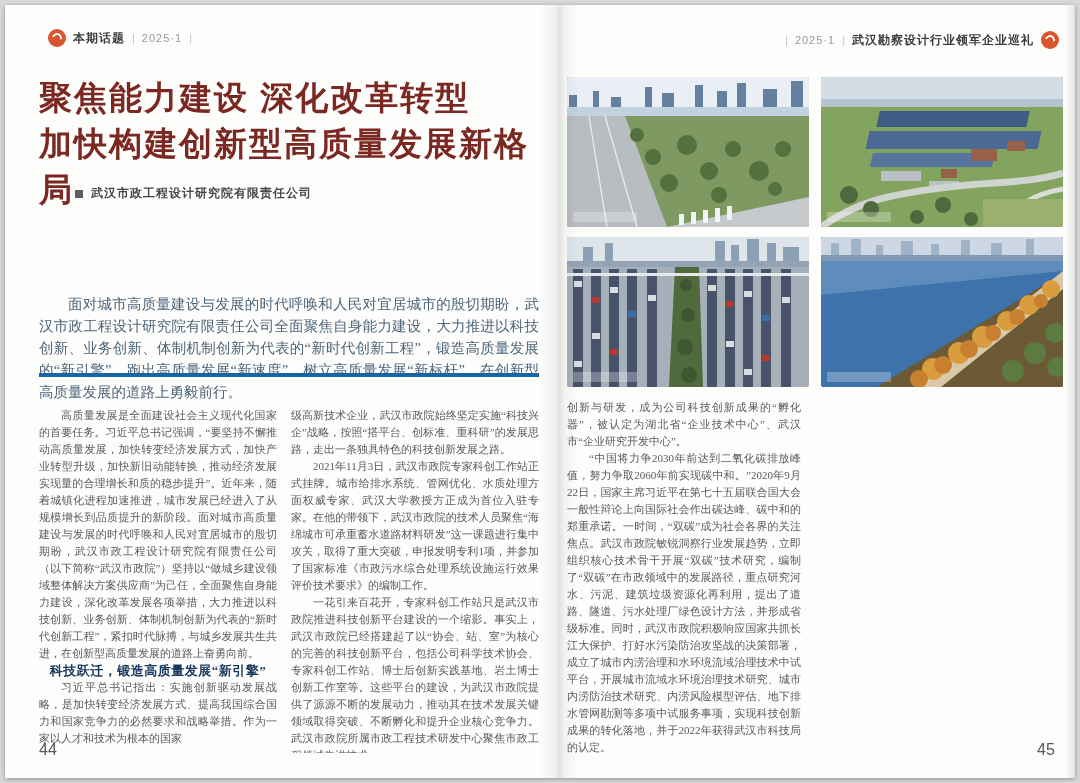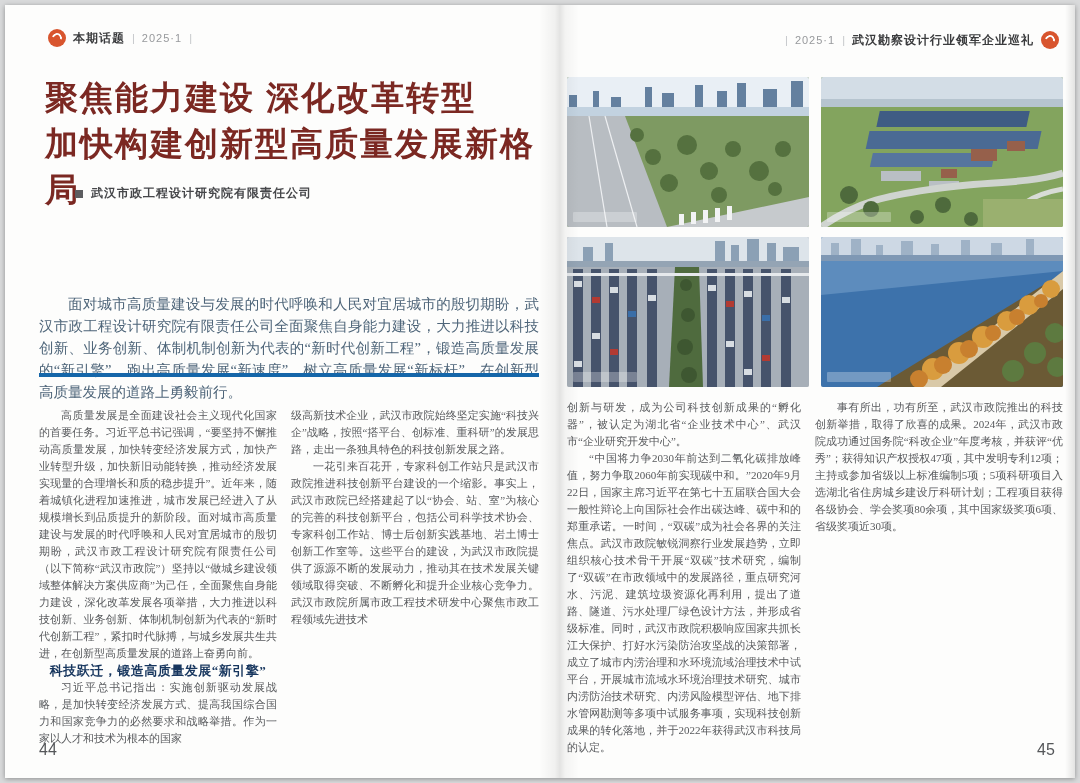--- a/index.html
+++ b/index.html
@@ -35,21 +35,21 @@
     position:relative;display:inline-block;flex:0 0 auto;
   }
   .logo::after{
     content:"";position:absolute;inset:4px;border:2px solid #fff;border-radius:50%;
     border-left-color:transparent;border-bottom-color:transparent;transform:rotate(-30deg);
   }
   
   .title{
     position:absolute;left:34px;top:70px;width:510px;
     font-size:33px;line-height:46px;font-weight:800;letter-spacing:2px;
-    color:#7b2822;font-family:"Liberation Sans",sans-serif;margin-left:6px;
+    color:#7b2822;font-family:"Liberation Sans",sans-serif;
   }
   .author{
     position:absolute;left:34px;top:180px;display:flex;align-items:center;gap:8px;
     font-size:12px;color:#46474a;font-weight:bold;letter-spacing:1px;margin-left:36px;
   }
   .author .bullet{width:8px;height:8px;background:#5c5d60;display:inline-block;}
   .intro{
     position:absolute;left:34px;top:240px;width:500px;
     font-size:14.5px;line-height:22px;color:#4e6579;
     text-align:justify;text-indent:2em;
@@ -126,20 +126,21 @@
   <div class="rule"></div>
 
   <div class="cols cols-left">
     <div class="col" style="width:238px;">
       <p class="indent">高质量发展是全面建设社会主义现代化国家的首要任务。习近平总书记强调，“要坚持不懈推动高质量发展，加快转变经济发展方式，加快产业转型升级，加快新旧动能转换，推动经济发展实现量的合理增长和质的稳步提升”。近年来，随着城镇化进程加速推进，城市发展已经进入了从规模增长到品质提升的新阶段。面对城市高质量建设与发展的时代呼唤和人民对宜居城市的殷切期盼，武汉市政工程设计研究院有限责任公司（以下简称“武汉市政院”）坚持以“做城乡建设领域整体解决方案供应商”为己任，全面聚焦自身能力建设，深化改革发展各项举措，大力推进以科技创新、业务创新、体制机制创新为代表的“新时代创新工程”，紧扣时代脉搏，与城乡发展共生共进，在创新型高质量发展的道路上奋勇向前。</p>
       <p class="subhead">科技跃迁，锻造高质量发展“新引擎”</p>
       <p class="indent">习近平总书记指出：实施创新驱动发展战略，是加快转变经济发展方式、提高我国综合国力和国家竞争力的必然要求和战略举措。作为一家以人才和技术为根本的国家</p>
     </div>
     <div class="col" style="width:248px;">
       <p class="cont">级高新技术企业，武汉市政院始终坚定实施“科技兴企”战略，按照“搭平台、创标准、重科研”的发展思路，走出一条独具特色的科技创新发展之路。</p>
+      <p class="indent">2021年11月3日，武汉市政院专家科创工作站正式挂牌。城市给排水系统、管网优化、水质处理方面权威专家、武汉大学教授方正成为首位入驻专家。在他的带领下，武汉市政院的技术人员聚焦“海绵城市可承重蓄水道路材料研发”这一课题进行集中攻关，取得了重大突破，申报发明专利1项，并参加了国家标准《市政污水综合处理系统设施运行效果评价技术要求》的编制工作。</p>
       <p class="indent">一花引来百花开，专家科创工作站只是武汉市政院推进科技创新平台建设的一个缩影。事实上，武汉市政院已经搭建起了以“协会、站、室”为核心的完善的科技创新平台，包括公司科学技术协会、专家科创工作站、博士后创新实践基地、岩土博士创新工作室等。这些平台的建设，为武汉市政院提供了源源不断的发展动力，推动其在技术发展关键领域取得突破、不断孵化和提升企业核心竞争力。武汉市政院所属市政工程技术研发中心聚焦市政工程领域先进技术</p>
     </div>
   </div>
 
   <div class="photos">
 
     <div class="photo">
       <svg viewBox="0 0 242 150" preserveAspectRatio="none">
         <rect width="242" height="150" fill="#7e9a62"></rect>
         <rect width="242" height="34" fill="#e9eff5"></rect>
@@ -319,21 +320,20 @@
     </div>
   </div>
 
   <div class="cols cols-right">
     <div class="col" style="width:234px;">
       <p class="cont">创新与研发，成为公司科技创新成果的“孵化器”，被认定为湖北省“企业技术中心”、武汉市“企业研究开发中心”。</p>
       <p class="indent">“中国将力争2030年前达到二氧化碳排放峰值，努力争取2060年前实现碳中和。”2020年9月22日，国家主席习近平在第七十五届联合国大会一般性辩论上向国际社会作出碳达峰、碳中和的郑重承诺。一时间，“双碳”成为社会各界的关注焦点。武汉市政院敏锐洞察行业发展趋势，立即组织核心技术骨干开展“双碳”技术研究，编制了“双碳”在市政领域中的发展路径，重点研究河水、污泥、建筑垃圾资源化再利用，提出了道路、隧道、污水处理厂绿色设计方法，并形成省级标准。同时，武汉市政院积极响应国家共抓长江大保护、打好水污染防治攻坚战的决策部署，成立了城市内涝治理和水环境流域治理技术中试平台，开展城市流域水环境治理技术研究、城市内涝防治技术研究、内涝风险模型评估、地下排水管网勘测等多项中试服务事项，实现科技创新成果的转化落地，并于2022年获得武汉市科技局的认定。</p>
 
     </div>
     <div class="col" style="width:248px;">
-      <p class="indent">事有所出，功有所至，武汉市政院推出的科技创新举措，取得了欣喜的成果。2024年，武汉市政院成功通过国务院“科改企业”年度考核，并获评“优秀”；获得知识产权授权47项，其中发明专利12项；主持或参加省级以上标准编制5项；5项科研项目入选湖北省住房城乡建设厅科研计划；工程项目获得各级协会、学会奖项80余项，其中国家级奖项6项、省级奖项近30项。</p>
     </div>
   </div>
 
   <div class="pagenum pagenum-l">44</div>
   <div class="pagenum pagenum-r">45</div>
 
   <div class="gutter"></div>
   <div class="edge-right"></div>
 </div>
 

